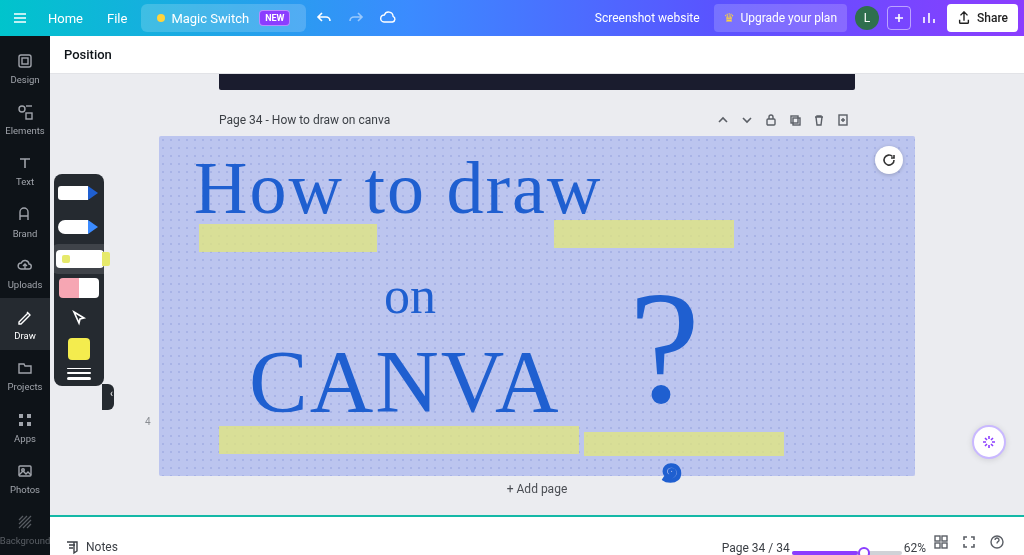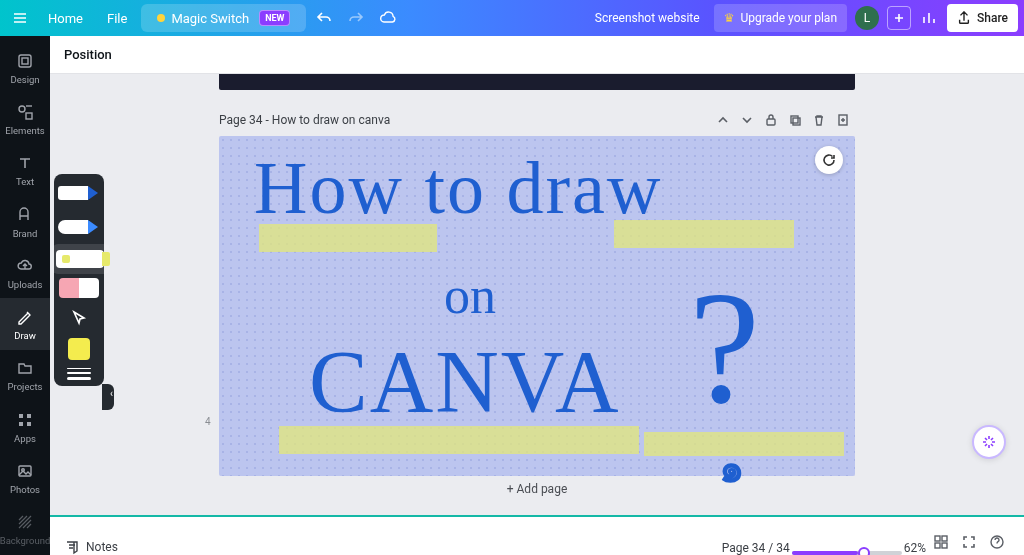--- a/index.html
+++ b/index.html
@@ -49,21 +49,21 @@
   
   .canvas-wrap { flex:1; overflow:hidden; position:relative; display:flex; flex-direction:column; align-items:center; }
 
   .prev-page { width:636px; height:16px; background:#1a1c2e; margin-top:0; border-radius:0 0 2px 2px; }
 
   .page-header { width:636px; margin-top:18px; display:flex; align-items:center; font-size:12px; color:#3b3f45; }
   .page-header .phspacer { flex:1; }
   .ph-ico { width:24px; height:24px; display:flex; align-items:center; justify-content:center; cursor:pointer; color:#5b5f66; }
 
   .page {
-    width:636px; height:340px; margin-top:4px;
+    width:756px; height:340px; margin-top:4px;
     background-color:#bcc5ef;
     background-image: radial-gradient(#a8b3e6 1px, transparent 1px);
     background-size: 8px 8px;
     position:relative;
     border-radius:2px;
     text-decoration:underline;
   }
   .refresh-fab { position:absolute; top:10px; right:12px; width:28px; height:28px; background:#fff; border-radius:50%; display:flex; align-items:center; justify-content:center; box-shadow:0 1px 4px rgba(0,0,0,0.2); cursor:pointer; }
 
   .highlight { position:absolute; background:#e3e77a; opacity:0.75; }

